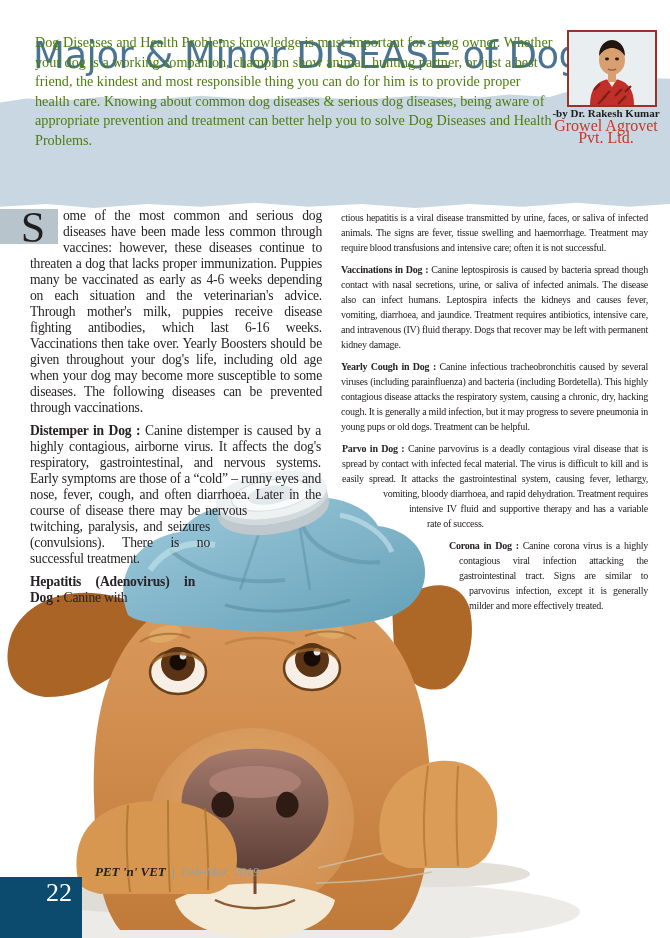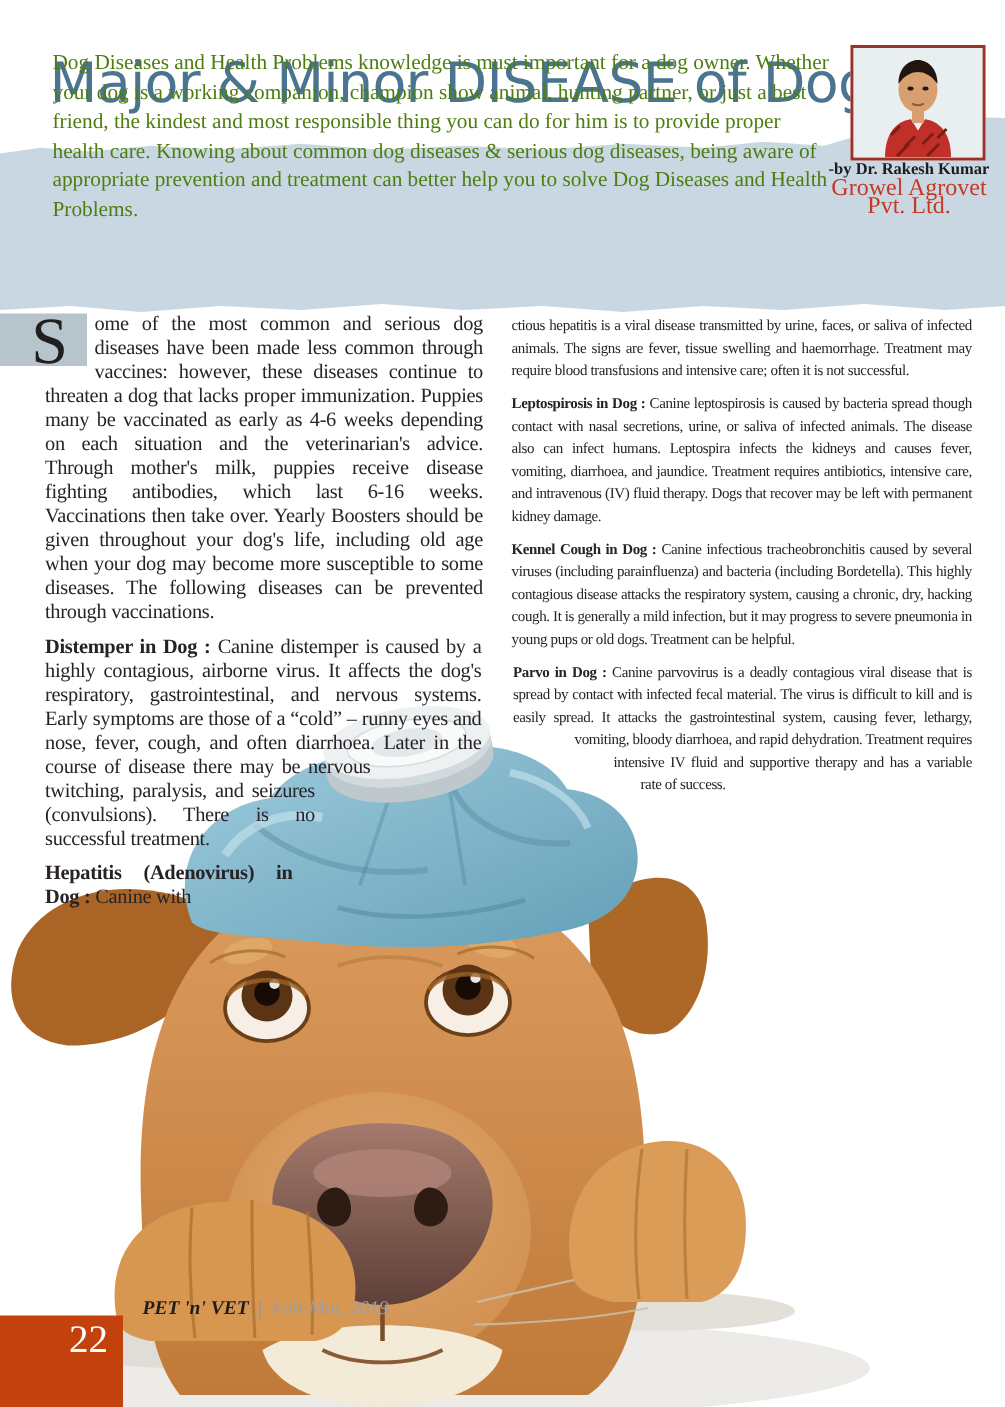--- a/index.html
+++ b/index.html
@@ -36,21 +36,21 @@
            margin-top:1px;height:35px;background:#b8c4cc;color:#1f1f1f;
            font-size:44px;line-height:38px;text-align:center;}
   .stR{float:right;clear:right;}
   .stL{float:left;clear:left;}
 
   
   .dog-art{position:absolute;left:0;top:400px;width:670px;height:538px;z-index:1;}
 
   
   .page-num-box{position:absolute;left:0;top:877px;width:82px;height:61px;
-                background:#c2410c;z-index:4;}
+                background:#0c4a6e;z-index:4;}
   .page-num{position:absolute;right:10px;top:0px;color:#ffffff;font-size:26px;
             line-height:32px;font-family:"Liberation Serif",serif;}
   .footer-line{position:absolute;left:95px;top:864px;z-index:4;font-size:13px;font-style:italic;}
   .footer-mag{font-weight:bold;color:#1e1e1e;}
   .footer-sep{color:#8e9ba3;font-weight:bold;padding:0 3px;}
   .footer-issue{color:#93a1a9;}
 </style>
 </head>
 <body>
 
@@ -193,43 +193,47 @@
       <p class="para">
         <b>Hepatitis (Adenovirus) in Dog :</b>
         <span>Canine with</span>
       </p>
     </div>
   </div>
 
   <div class="col-right">
     <p class="para">ctious hepatitis is a viral disease transmitted by urine, faces, or saliva of infected animals. The signs are fever, tissue swelling and haemorrhage. Treatment may require blood transfusions and intensive care; often it is not successful.</p>
     <p class="para">
-      <b>Leptospirosis in Dog :</b>
+      <b>Vaccinations in Dog :</b>
       <span>Canine leptospirosis is caused by bacteria spread though contact with nasal secretions, urine, or saliva of infected animals. The disease also can infect humans. Leptospira infects the kidneys and causes fever, vomiting, diarrhoea, and jaundice. Treatment requires antibiotics, intensive care, and intravenous (IV) fluid therapy.  Dogs that recover may be left with permanent kidney damage.</span>
     </p>
     <p class="para">
-      <b>Kennel Cough in Dog :</b>
+      <b>Yearly Cough in Dog :</b>
       <span>Canine infectious tracheobronchitis caused by several viruses (including parainfluenza) and bacteria (including Bordetella). This highly contagious disease attacks the respiratory system, causing a chronic, dry, hacking cough. It is generally a mild infection, but it may progress to severe pneumonia in young pups or old dogs. Treatment can be helpful.</span>
     </p>
     <div>
       <i class="stL" style="width:1px;height:45px"></i>
       <i class="stL" style="width:42px;height:15px"></i>
       <i class="stL" style="width:68px;height:15px"></i>
       <i class="stL" style="width:86px;height:15px"></i>
       <i class="stL" style="width:96px;height:15px"></i>
       <i class="stL" style="width:108px;height:15px"></i>
       <i class="stL" style="width:118px;height:22px"></i>
       <i class="stL" style="width:128px;height:105px"></i>
       <i class="stL" style="width:122px;height:22px"></i>
       <i class="stL" style="width:138px;height:60px"></i>
       <i class="stL" style="width:152px;height:95px"></i>
       <p class="para">
         <b>Parvo in Dog :</b>
         <span>Canine parvovirus is a deadly contagious viral disease that is spread by contact with infected fecal material. The virus is difficult to kill and is easily spread. It attacks the gastrointestinal system, causing fever, lethargy, vomiting, bloody diarrhoea, and rapid dehydration. Treatment requires intensive IV fluid and supportive therapy and has a variable rate of success.</span>
       </p>
+      <p class="para">
+        <b>Corona in Dog :</b>
+        <span>Canine corona virus is a highly contagious viral infection attacking the gastrointestinal tract. Signs are similar to parvovirus infection, except it is generally milder and more effectively treated.</span>
+      </p>
     </div>
   </div>
 
   <div class="page-num-box">
     <div class="page-num">22</div>
   </div>
   <div class="footer-line">
     <span class="footer-mag">PET 'n' VET</span>
     <span class="footer-sep">|</span>
     <span class="footer-issue">Feb-Mar, 2019</span>

